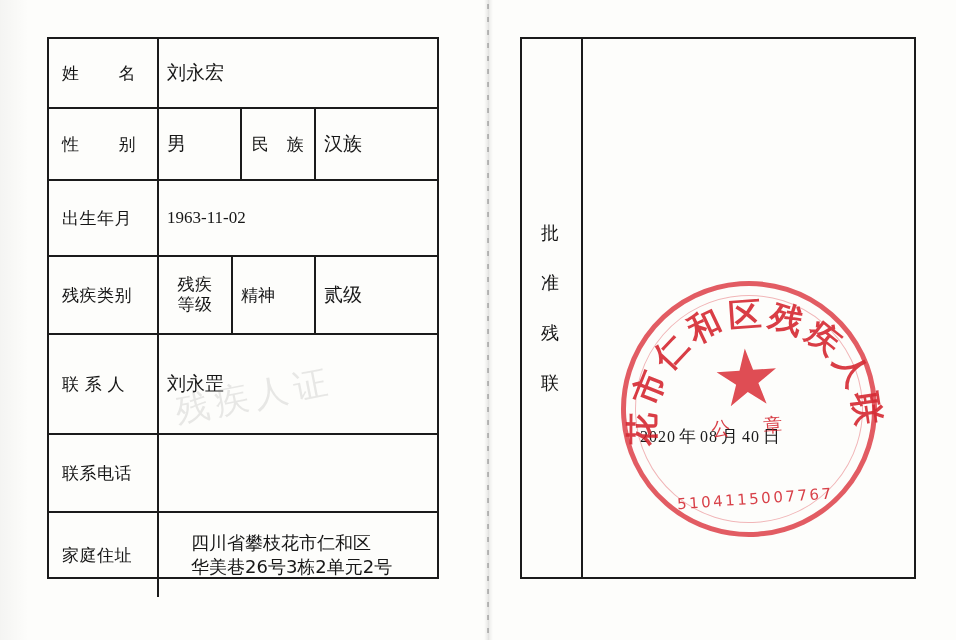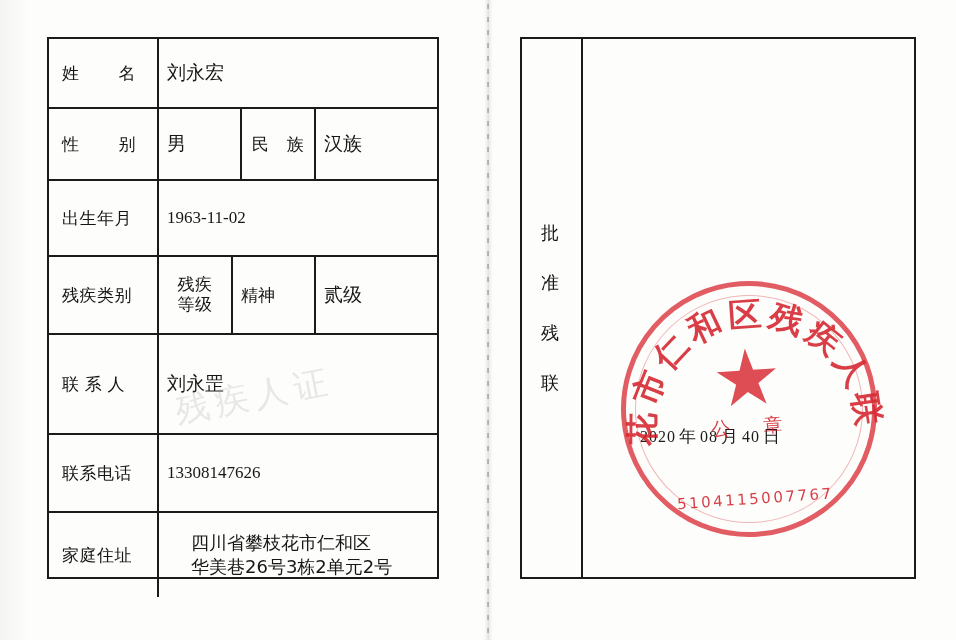--- a/index.html
+++ b/index.html
@@ -315,23 +315,20 @@
         <span class="label">联 系 人</span>
       </div>
       <div class="cell c-rest">
         <span class="hand">刘永罡</span>
       </div>
     </div>
 
     <div class="row r6">
       <div class="cell c-label vdiv">
         <span class="label">联系电话</span>
-      </div>
-      <div class="cell c-rest">
-        <span class="hand hand-sm">13308147626</span>
       </div>
     </div>
 
     <div class="row r7">
       <div class="cell c-label vdiv">
         <span class="label">家庭住址</span>
       </div>
       <div class="cell c-rest">
         <span class="addr">
           <span>四川省攀枝花市仁和区</span><br>

